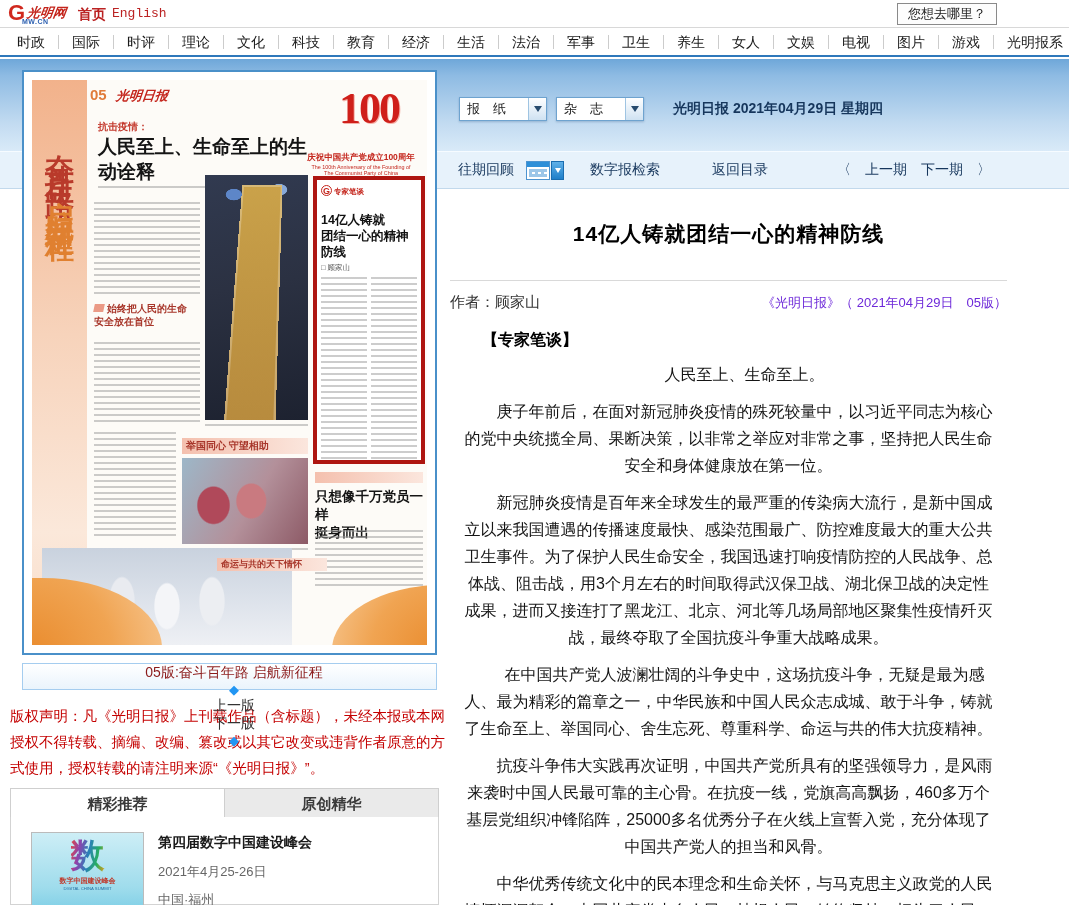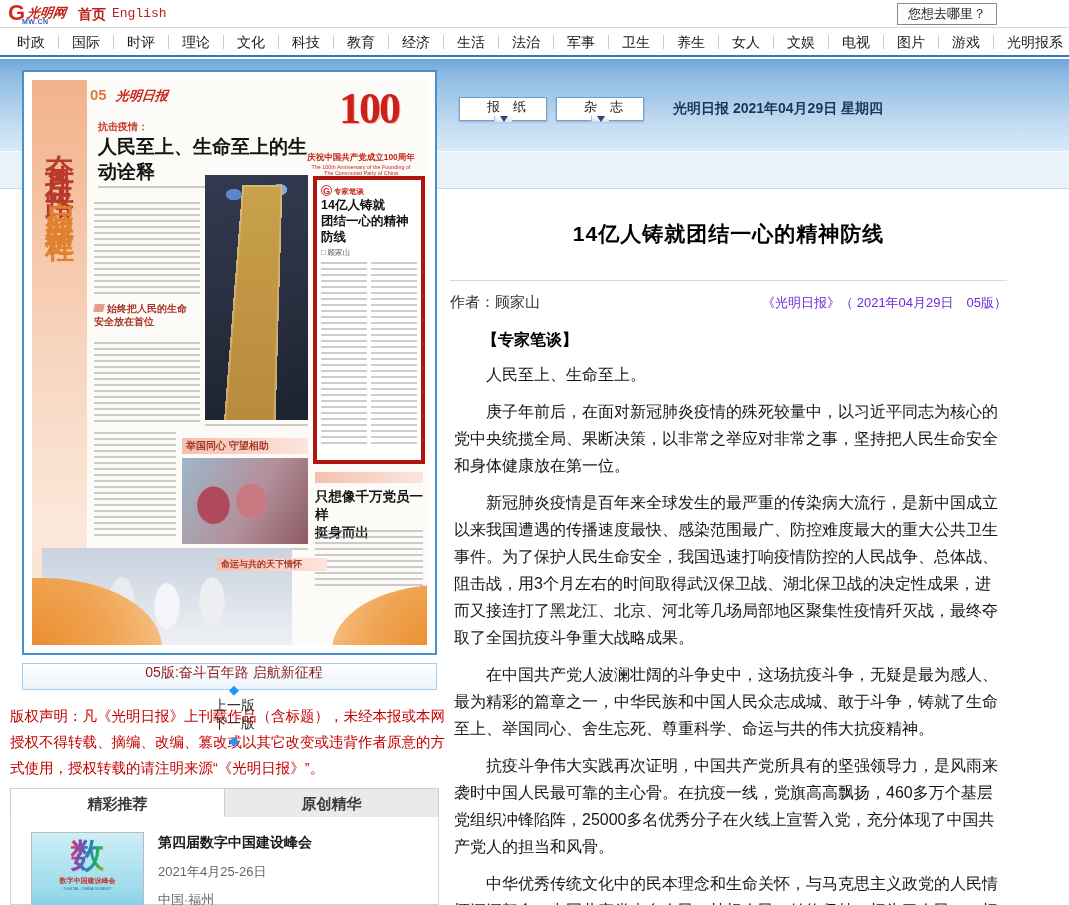--- a/index.html
+++ b/index.html
@@ -21,21 +21,21 @@
   .hdr-row2 { position:absolute; top:29px; left:0; right:0; height:28px; background:#fff; border-bottom:2px solid #2e78bb; display:flex; align-items:center; padding-left:4px; }
   .nav-item { font-size:14px; color:#1a1a1a; padding:0 13px; line-height:14px; border-right:1px solid #ccc; cursor:pointer; white-space:nowrap; }
   .nav-item:last-child { border-right:none; }
 
   
   .band { position:absolute; top:59px; left:0; right:0; height:92px; background:linear-gradient(180deg,#6ea7d9 0%,#8ebbe3 18%,#c2dbf1 70%,#d9eaf8 100%); }
   .subband { position:absolute; top:151px; left:0; right:0; height:38px; background:#e7f2fb; border-top:1px solid #f6fbff; border-bottom:1px solid #c2d9ec; }
 
   
   .sel-row { position:absolute; left:459px; top:97px; display:flex; align-items:center; z-index:3; }
-  .selbox { width:88px; height:24px; background:#fff; border:1px solid #6ea3cf; display:flex; align-items:center; cursor:pointer; margin-right:9px; box-shadow:0 1px 2px rgba(20,60,110,.25);flex-direction:column; }
+  .selbox { width:88px; height:24px; background:#fff; border:1px solid #6ea3cf; display:flex; align-items:center; cursor:pointer; margin-right:9px; box-shadow:0 1px 2px rgba(20,60,110,.25); }
   .selbox .txt { flex:1; font-size:13px; color:#222; padding-left:7px; }
   .selbox .arrow { width:18px; height:22px; border-left:1px solid #9fc4e2; background:linear-gradient(180deg,#ffffff,#cfe2f2); display:flex; align-items:center; justify-content:center; }
   .tri-down { width:0; height:0; border-left:4px solid transparent; border-right:4px solid transparent; border-top:6px solid #274b6e; }
   .issue-date { font-size:14px; font-weight:bold; color:#16365c; margin-left:20px; white-space:nowrap; }
 
   .subtool { position:absolute; left:458px; top:158px; width:547px; height:24px; display:flex; align-items:center; z-index:3; }
   .subtool .lbl { font-size:14px; color:#16365c; cursor:pointer; white-space:nowrap; }
   .cal-wrap { display:flex; align-items:center; margin:0 26px 0 12px; cursor:pointer; }
   .cal-icon { width:24px; height:19px; background:#fff; border:1px solid #4d94d0; position:relative; }
   .cal-icon::before { content:""; position:absolute; left:0; top:0; right:0; height:5px; background:#2d8fd8; }
@@ -48,21 +48,21 @@
   .issue-nav .lbl { font-weight:normal; }
 
   
   .article { position:absolute; left:450px; top:220px; width:557px; z-index:2; }
   .a-title { font-size:21px; font-weight:bold; color:#000; text-align:center; letter-spacing:1px; }
   .a-divider { border-top:1px solid #d9d9d9; margin-top:32px; }
   .a-byline { display:flex; justify-content:space-between; align-items:center; margin-top:12px; }
   .a-author { font-size:15px; color:#333; }
   .a-source { font-size:13px; color:#6d28d9; }
   .a-tag { margin-top:18px; font-size:16px; font-weight:bold; color:#000; text-indent:2em; }
-  .a-body p { font-size:16px; line-height:27px; color:#151515; text-indent:2em; margin:10px 4px; }
+  .a-body p { font-size:16px; line-height:27px; color:#151515; text-indent:2em; margin:10px 12px;text-align:center; }
 
   
   .paper-frame { position:absolute; left:22px; top:70px; width:415px; height:585px; background:#fff; border:2px solid #4a90c9; padding:8px; z-index:4; cursor:pointer; }
   .scan { position:relative; width:395px; height:565px; background:#fdfbf7; overflow:hidden; }
 
   .strip { position:absolute; left:0; top:0; width:55px; height:565px; background:linear-gradient(180deg,#f2b28b 0%,#f7d3bb 45%,#fbe8da 80%,#f8dcc8 100%); }
   .strip-text { position:absolute; left:10px; top:52px; writing-mode:vertical-rl; font-weight:bold; font-size:29px; letter-spacing:9px; line-height:36px; }
   .strip-text .s1 { color:#b93a2b; }
   .strip-text .s2 { color:#e08030; }
 
@@ -87,21 +87,21 @@
       box-shadow:inset 0 0 0 2px rgba(255,255,255,.25); }
   .photo1-cap { position:absolute; left:173px; top:344px; width:103px; height:6px; }
 
   .emblem { position:absolute; left:281px; top:0; width:112px; height:76px; text-align:center; }
   .emblem-100 { font-size:44px; font-weight:800; color:#cf1f1a; line-height:58px; letter-spacing:-2px; font-family:"Liberation Serif","DejaVu Serif",serif; text-shadow:1px 1px 0 #f5b0a8; }
   .emblem-cap { position:absolute; left:273px; top:72px; width:112px; text-align:center; }
   .emblem-cap .cn { font-size:8.5px; font-weight:bold; color:#c4251c; display:block; }
   .emblem-cap .en { font-size:6px; color:#c4251c; display:block; transform:scale(.9); }
 
   .redbox { position:absolute; left:281px; top:96px; width:112px; height:288px; border:4px solid #ae1510; background:#fff; padding:5px 4px; }
-  .rb-label { font-size:7.5px; font-weight:bold; color:#c4251c; margin-bottom:0; }
+  .rb-label { font-size:7.5px; font-weight:bold; color:#c4251c; margin-bottom:15px; }
   .rb-glogo { display:inline-block; color:#c4251c; font-weight:bold; font-size:9px; border:1px solid #c4251c; border-radius:50%; width:11px; height:11px; line-height:10px; text-align:center; margin-right:2px; }
   .rb-title { font-size:12.5px; line-height:16px; font-weight:bold; color:#111; }
   .rb-author { font-size:7.5px; color:#555; margin:3px 0 4px; }
   .rb-cols { display:flex; gap:4px; }
   .rb-cols .sim { flex:1; height:186px; }
 
   .scan-label2 { position:absolute; left:150px; top:358px; width:126px; height:16px; background:linear-gradient(90deg,#f4c0ae,#fbe6dd); font-size:10px; font-weight:bold; color:#a8372b; line-height:16px; padding-left:4px; }
   .photo2 { position:absolute; left:150px; top:378px; width:126px; height:86px;
       background:radial-gradient(26px 30px at 25% 55%,#b0495a 0 60%,transparent 65%),
                  radial-gradient(24px 28px at 55% 50%,#c97a80 0 60%,transparent 65%),
@@ -199,20 +199,37 @@
     </div>
     <div class="selbox">
       <span class="txt">杂　志</span>
       <span class="arrow">
           <span class="tri-down"></span>
         </span>
     </div>
     <span class="issue-date">光明日报 2021年04月29日 星期四</span>
   </div>
 
+  <div class="subtool">
+    <span class="lbl">往期回顾</span>
+    <span class="cal-wrap">
+      <span class="cal-icon"></span>
+      <span class="cal-arrow">
+          <span class="tri-down"></span>
+        </span>
+    </span>
+    <span class="lbl gap-a">数字报检索</span>
+    <span class="lbl gap-b">返回目录</span>
+    <span class="issue-nav">
+      <span class="lbl">〈</span>
+      <span class="lbl">上一期</span>
+      <span class="lbl">下一期</span>
+      <span class="lbl">〉</span>
+    </span>
+  </div>
 
   <div class="paper-frame">
     <div class="scan">
       <div class="strip">
         <div class="strip-text">
           <span class="s1">奋斗百年路</span><span class="s2">启航新征程</span>
         </div>
       </div>
       <span class="scan-05">05</span>
       <span class="scan-masthead">光明日报</span>

